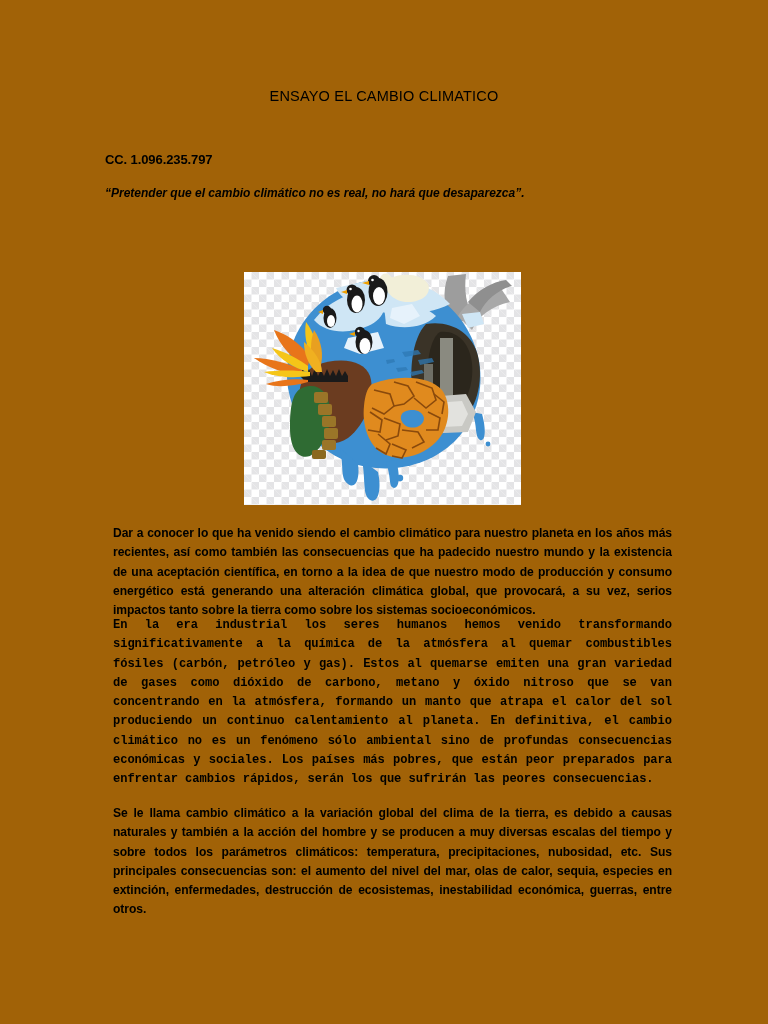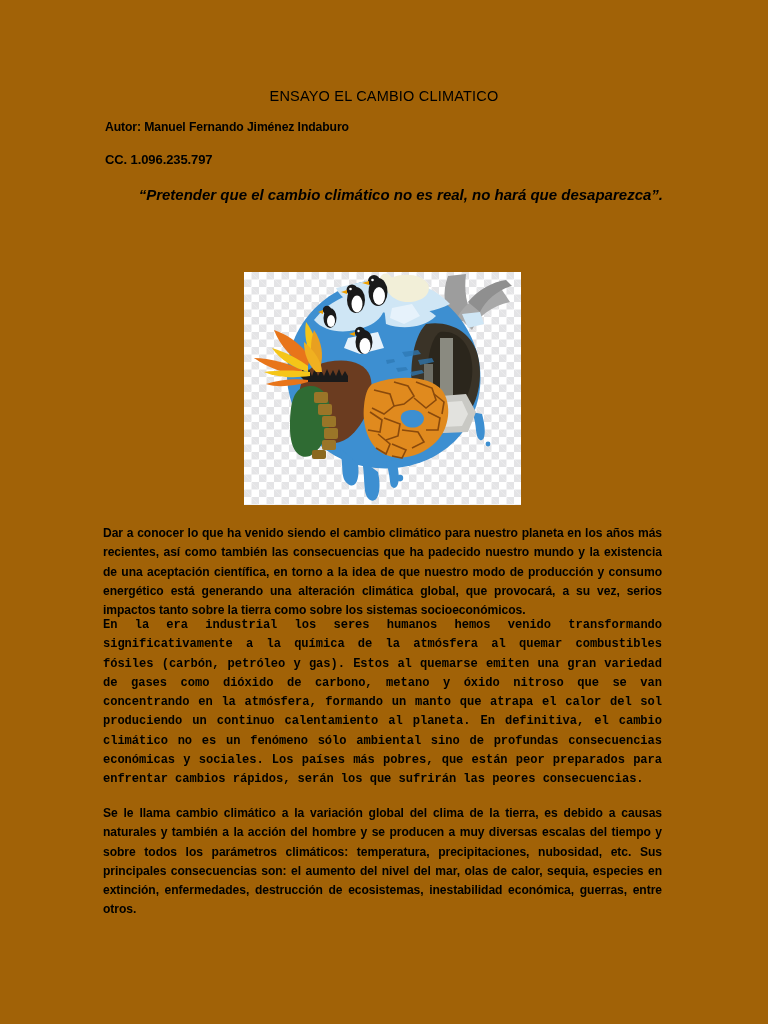--- a/index.html
+++ b/index.html
@@ -42,22 +42,22 @@
     position: absolute;
     left: 105px; top: 152px;
     font-size: 13px;
     font-weight: 700;
     letter-spacing: -0.1px;
   }
   .quote-line {
     position: absolute;
     left: 105px; top: 186px;
     width: 558px;
-    text-align: right;
-    font-size: 15px;
+    text-align: left;
+    font-size: 12px;
     font-weight: 700;
     font-style: italic;
   }
   .quote-author {
     position: absolute;
     left: 105px; top: 216px;
     width: 558px;
     text-align: right;
     font-size: 12.2px;
     font-weight: 700;
@@ -88,41 +88,40 @@
       linear-gradient(45deg, #e4e4e6 25%, transparent 25%, transparent 75%, #e4e4e6 75%);
     background-size: 15px 15px;
     background-position: 0 0, 7.5px 7.5px;
     overflow: hidden;
   }
   .illustration svg { display: block; width: 100%; height: 100%; }
 
   
   .body-block {
     position: absolute;
-    left: 103px;
+    left: 113px;
     width: 559px;
     font-size: 12.1px;
     font-weight: 700;
     line-height: 19.3px;
     text-align: justify;
     letter-spacing: -0.05px;
   }
   #para-intro-1 { top: 524px; }
   #para-intro-2 { top: 616px; font-family: Liberation Mono, monospace; }
   #para-desarrollo { top: 804px; }
   .body-block p { margin: 0; }
 </style>
 </head>
 <body>
 
 <div class="page">
 
   <div class="doc-title">ENSAYO EL CAMBIO CLIMATICO</div>
 
-  <div class="author-line">Autor: Manuel Fernando Jiménez Indaburo</div>
 
   <div class="cc-line">CC. 1.096.235.797</div>
 
   <div class="quote-line">“Pretender que el cambio climático no es real, no hará que desaparezca”.</div>
 
 
   <div class="section-heading" id="heading-introduccion">INTRODUCCION</div>
 
   <div class="illustration">
     <svg viewBox="0 0 277 233" xmlns="http://www.w3.org/2000/svg">

